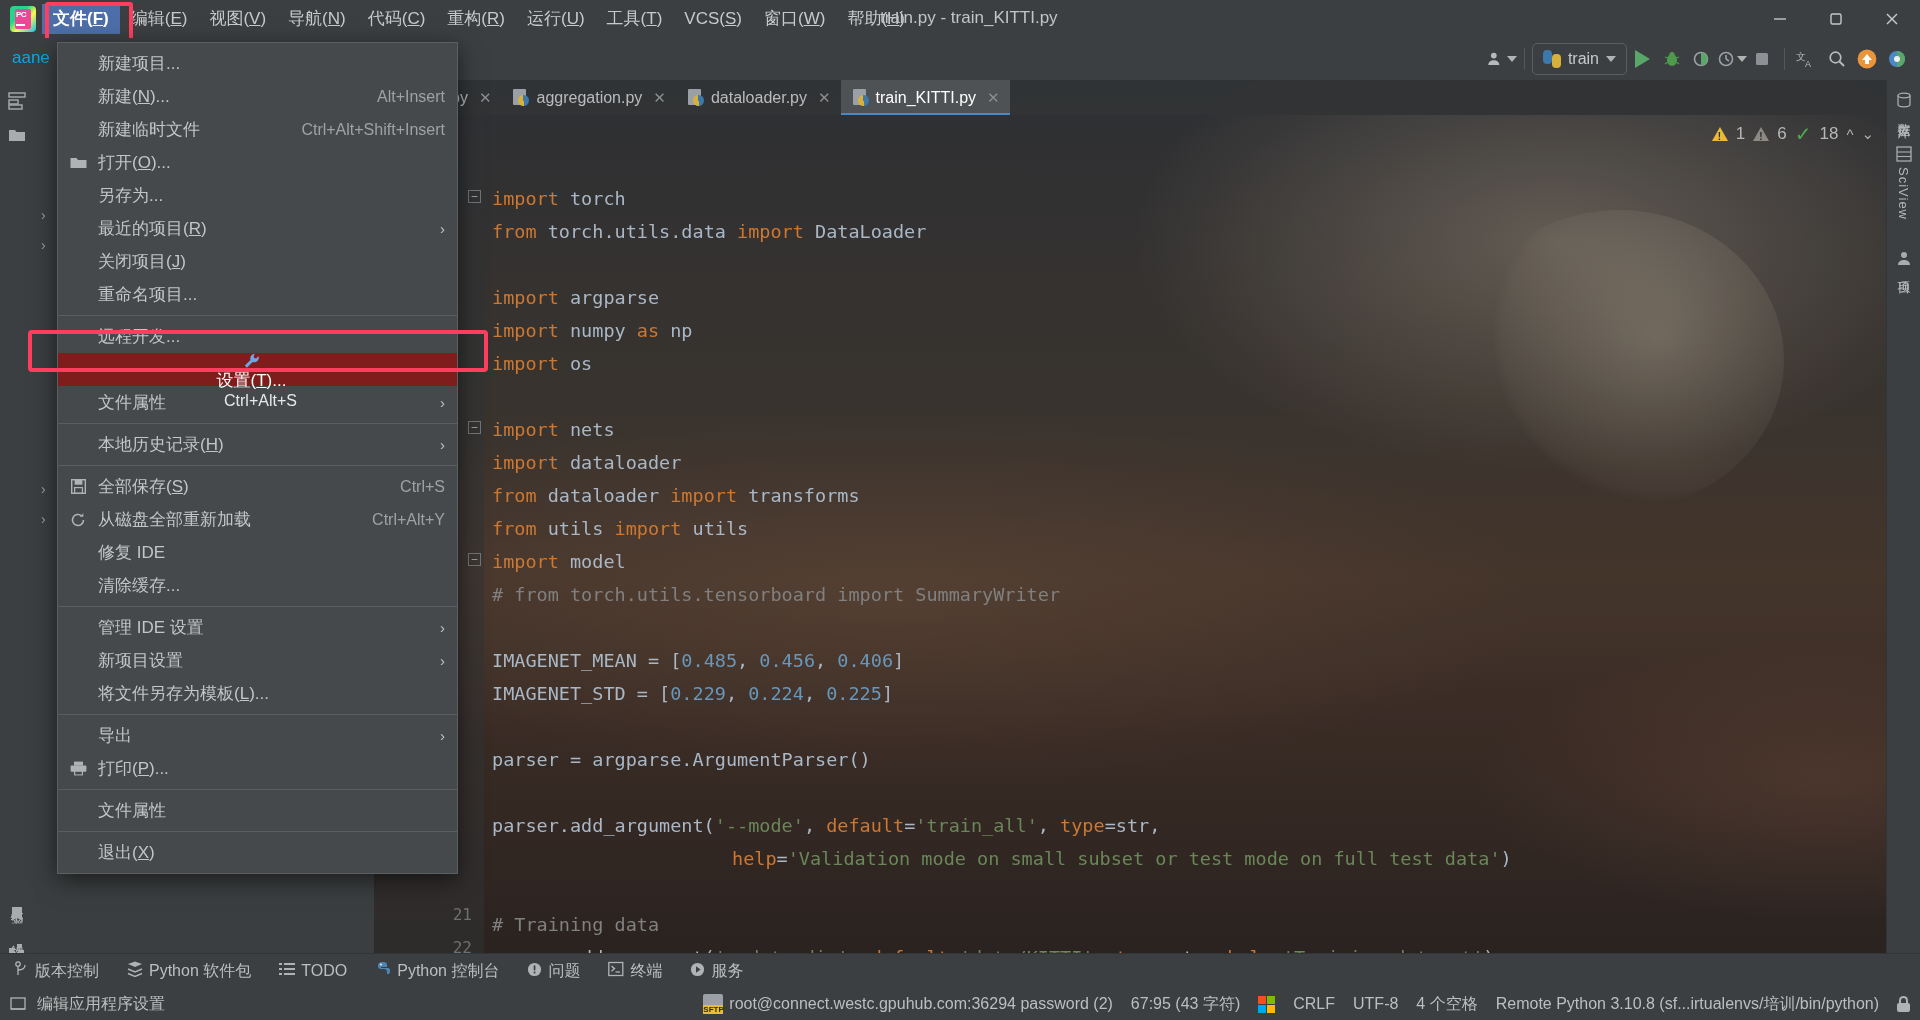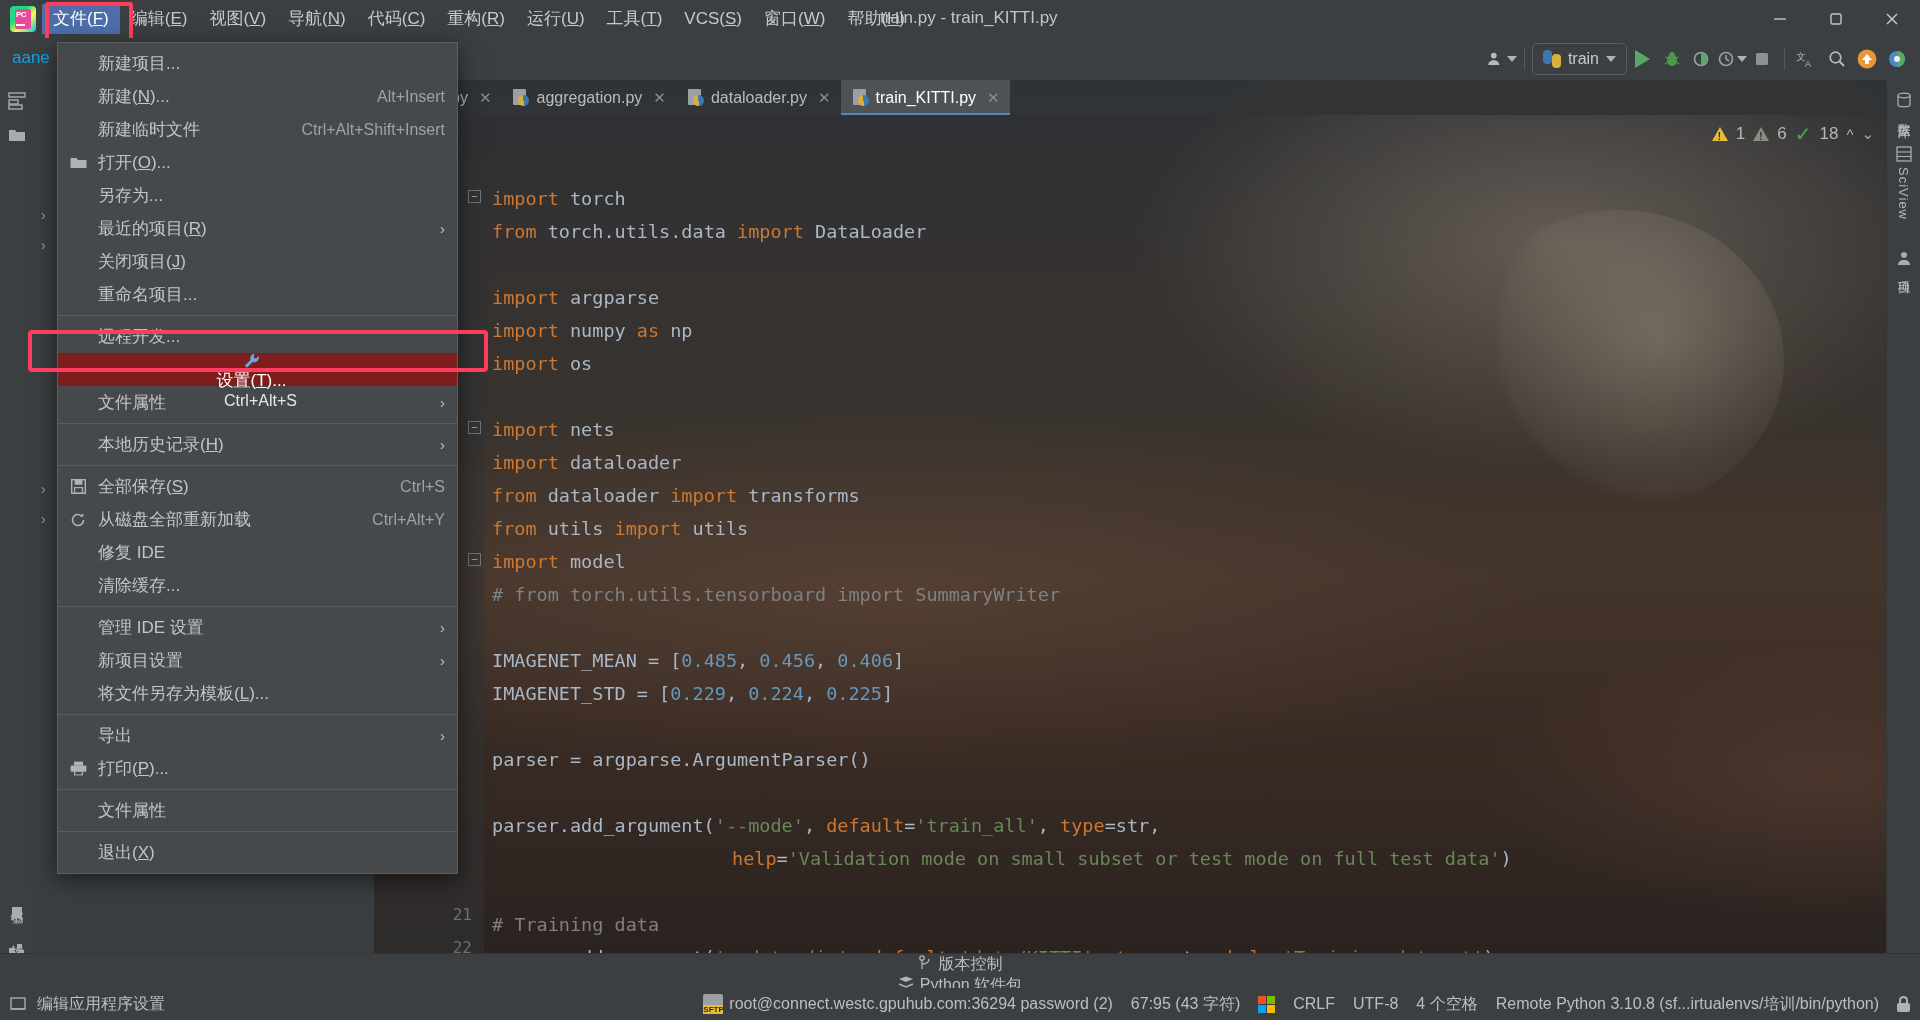--- a/index.html
+++ b/index.html
@@ -16,21 +16,21 @@
   .titlebar{position:absolute;left:0;top:0;width:1920px;height:38px;background:#3c3f41;display:flex;align-items:center;}
   .pc-logo{width:26px;height:26px;margin-left:10px;margin-right:6px;position:relative;flex:none;}
   .pc-logo .sq{position:absolute;inset:0;border-radius:4px;
     background:linear-gradient(135deg,#21d789 0%,#21d789 35%,#fcf84a 60%,#07c3f2 100%);}
   .pc-logo .inner{position:absolute;left:5px;top:3px;width:16px;height:20px;background:#ec4899;border-radius:2px;color:#fff;font-size:9px;font-family:"Liberation Sans",sans-serif;font-weight:bold;line-height:9px;padding-left:1px;box-sizing:border-box;}
   .pc-logo .inner b{display:block;font-size:8px;letter-spacing:-0.5px;padding-top:1px;}
   .pc-logo .inner i{display:block;width:9px;height:2px;background:#fff;margin-top:5px;}
 
   .menubar{display:flex;align-items:center;height:38px;}
   .menu-item{padding:4px 11px;font-size:17px;color:#c7c9cb;white-space:nowrap;cursor:default;line-height:22px;}
-  .menu-item.active{background:#4d6ea8;color:#ffffff;}
+  .menu-item.active{background:#4d6ea8;color:#ffffff;font-weight:bold;}
   .menu-item u{text-decoration:underline;}
 
   .win-title{position:absolute;left:880px;top:8px;font-size:17px;color:#c2c4c6;white-space:nowrap;}
 
   .win-controls{position:absolute;right:0;top:0;height:38px;display:flex;align-items:center;}
   .wc{width:56px;height:38px;display:flex;align-items:center;justify-content:center;color:#c6c6c6;}
   .wc svg{display:block;}
 
   
   .hl-file{position:absolute;left:45px;top:2px;width:88px;height:40px;border:4px solid #ff3e5f;border-radius:3px;box-sizing:border-box;pointer-events:none;}
@@ -111,21 +111,21 @@
   .marker{position:absolute;right:3px;width:14px;height:2px;background:#9aa0a6;opacity:.75;}
   .marker.err{background:#c9a227;}
 
   .hscroll{position:absolute;left:470px;bottom:6px;width:1040px;height:9px;background:#5c5f61;border-radius:5px;}
 
   
   .rightstrip{position:absolute;right:0;top:80px;width:33px;height:890px;background:#3c3f41;border-left:1px solid #323436;}
   .rs-item{width:33px;display:flex;align-items:center;justify-content:center;color:#a9abad;padding:6px 0;}
 
   
-  .toolwin{position:absolute;left:0;bottom:32px;width:1920px;height:34px;background:#3c3f41;border-top:1px solid #323436;display:flex;align-items:center;flex-direction:column;}
+  .toolwin{position:absolute;left:0;bottom:32px;width:1920px;height:34px;background:#3c3f41;border-top:1px solid #323436;display:flex;align-items:center;}
   .tw-item{display:flex;align-items:center;gap:6px;padding:0 14px;font-size:16px;color:#bcbebf;white-space:nowrap;}
   .statusbar{position:absolute;left:0;bottom:0;width:1920px;height:32px;background:#3c3f41;display:flex;align-items:center;font-size:16px;color:#bcbebf;}
   .sb-left{display:flex;align-items:center;gap:9px;padding-left:10px;}
   .sb-right{position:absolute;right:10px;display:flex;align-items:center;gap:18px;white-space:nowrap;}
   .sftp{width:20px;height:20px;background:#9aa0a6;border-radius:2px;position:relative;color:#2b2b2b;font-size:8px;font-weight:bold;display:flex;align-items:flex-end;justify-content:center;}
   .sftp span{background:#e8bd36;display:block;width:20px;text-align:center;line-height:9px;}
   .ms-logo{width:17px;height:17px;display:grid;grid-template-columns:8px 8px;grid-template-rows:8px 8px;gap:1px;}
   .ms-logo i{display:block;}
   .lock{width:13px;height:16px;position:relative;}
   .lock:before{content:"";position:absolute;left:2px;top:0;width:9px;height:7px;border:2px solid #b0b2b4;border-bottom:none;border-radius:5px 5px 0 0;box-sizing:border-box;}

